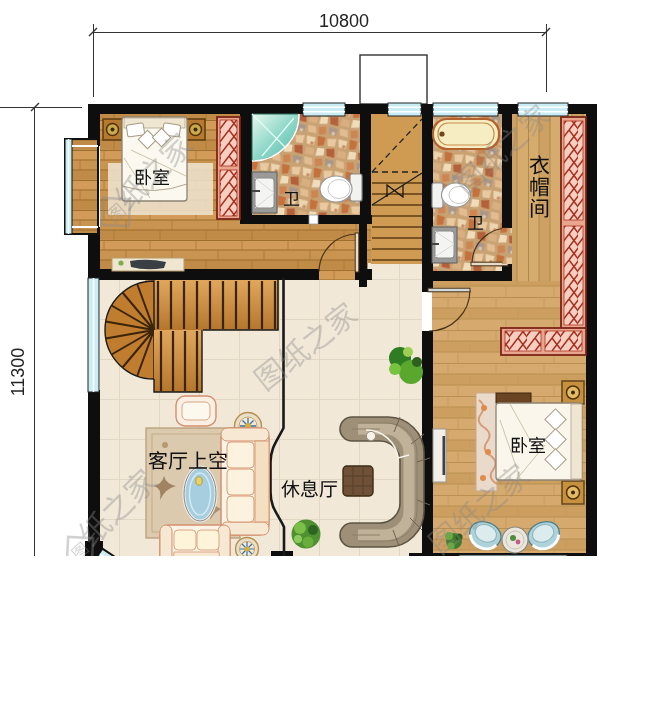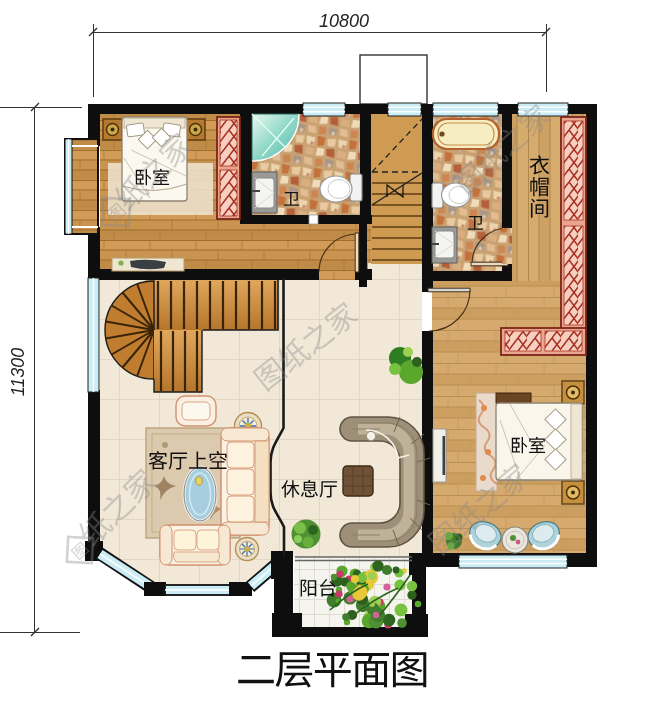--- a/index.html
+++ b/index.html
@@ -1,16 +1,16 @@
 <!DOCTYPE html>
 <html><head><meta charset="utf-8">
 <style>
 html,body{margin:0;padding:0;background:#fff;}
 body{font-family:"Liberation Sans",sans-serif;}
-#wrap{width:650px;height:712px;position:relative;overflow:hidden;font-style:italic;}
+#wrap{width:650px;height:556px;position:relative;overflow:hidden;}
 </style></head><body>
 <div id="wrap">
 <svg width="650" height="712" viewBox="0 0 650 712" xmlns="http://www.w3.org/2000/svg">
 <defs>
 <pattern id="woodA" width="46" height="30" patternUnits="userSpaceOnUse">
  <rect width="46" height="30" fill="#c99350"></rect>
  <rect y="0" width="46" height="9.5" fill="#d29c58"></rect>
  <rect y="19.5" width="46" height="10" fill="#c08a47"></rect>
  <path d="M0,0.5H46 M0,10H46 M0,20H46" stroke="#9e6e2c" stroke-width="1" fill="none"></path>
  <path d="M12,0.5V10 M34,10V20 M22,20V30" stroke="#a87732" stroke-width="0.8"></path>

